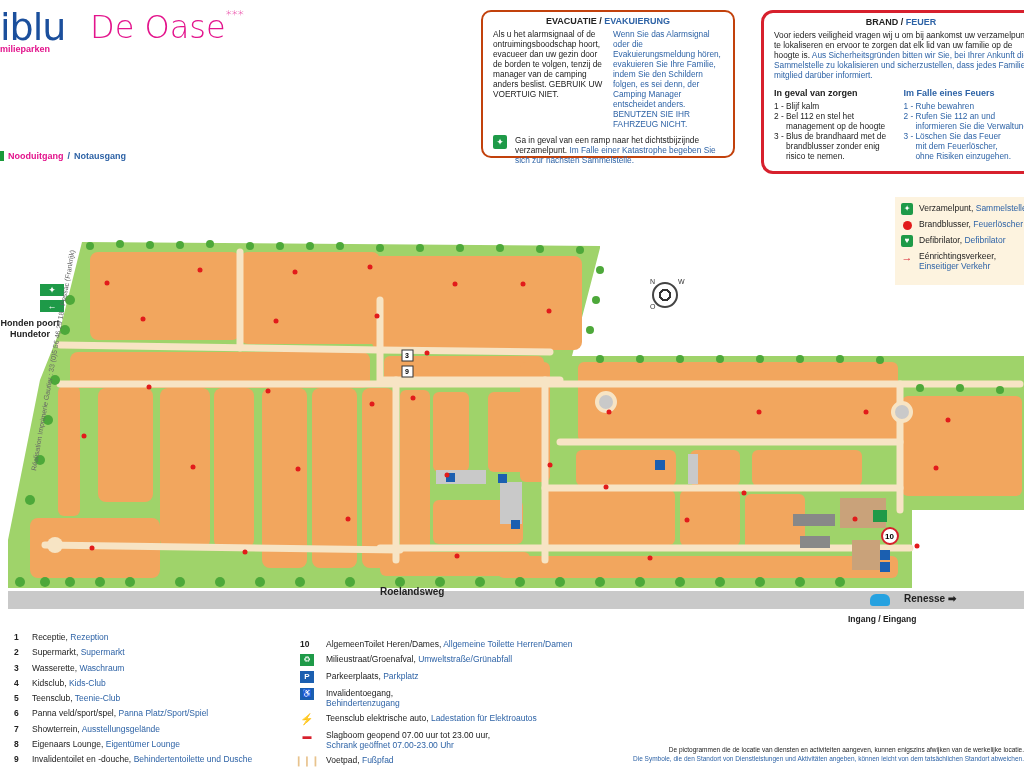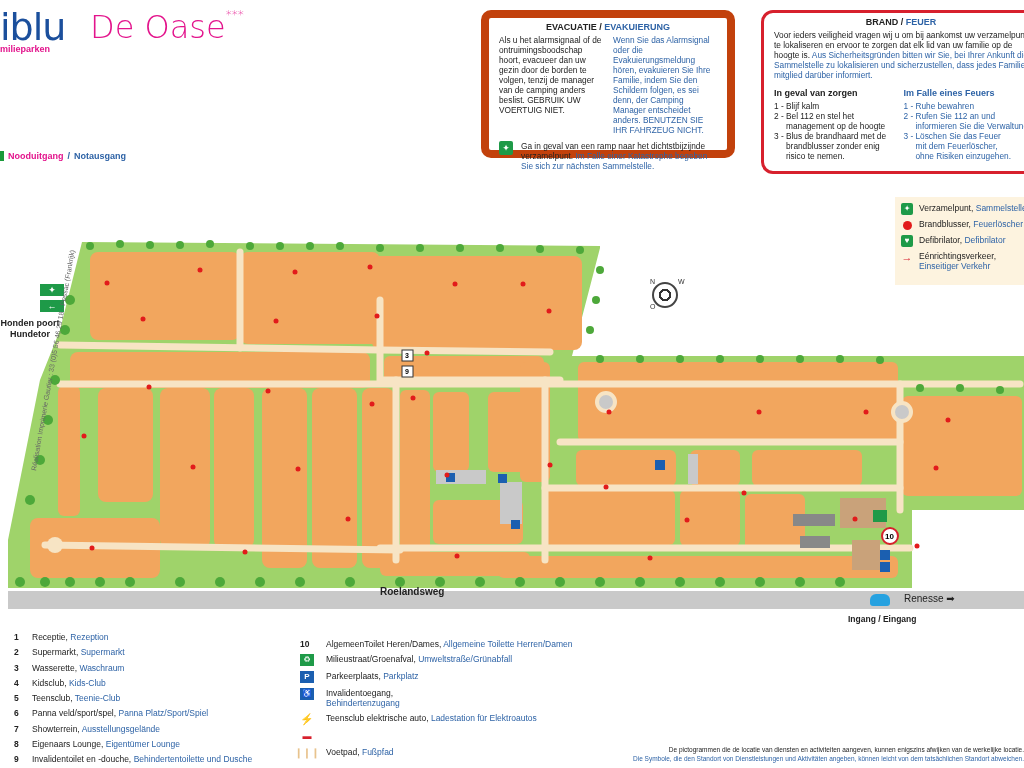--- a/index.html
+++ b/index.html
@@ -10,21 +10,21 @@
   .logo-main { font-family: "DejaVu Sans", sans-serif; font-weight: normal; font-size: 38px; color: #1b4f9c; letter-spacing: -1px; line-height: 38px; }
   .logo-sub { font-size: 9px; font-weight: bold; color: #e3148c; margin-top: -2px; }
   .park-title { position: absolute; left: 90px; top: 8px; font-size: 32px; color: #e3148c; font-family: "DejaVu Sans", sans-serif; font-weight: 300; }
   .park-stars { font-size: 12px; vertical-align: top; color: #e3148c; }
 
   .exit-legend { position: absolute; left: 0; top: 151px; font-size: 9px; font-weight: bold; display: flex; align-items: center; gap: 4px; }
   .exit-legend .sq { width: 4px; height: 10px; background: #1a9a3a; }
   .nl { color: #e3148c; }
   .de { color: #2e63a6; }
 
-  .evac-box { position: absolute; left: 481px; top: 10px; width: 254px; height: 148px; border: 8px solid #c2410c; border-radius: 10px; padding: 4px 10px; font-size: 8.3px; line-height: 10px; }
+  .evac-box { position: absolute; left: 481px; top: 10px; width: 254px; height: 148px; border: 2px solid #c2410c; border-radius: 10px; padding: 4px 10px; font-size: 8.3px; line-height: 10px; }
   .box-title { text-align: center; font-weight: bold; font-size: 9px; margin-bottom: 3px; }
   .evac-cols { display: flex; gap: 10px; }
   .evac-cols > div { flex: 1; }
   .evac-cols .de { color: #2e63a6; }
   .evac-foot { display: flex; gap: 8px; margin-top: 6px; align-items: flex-start; }
   .green-ico { width: 14px; height: 14px; background: #1e9a48; border-radius: 2px; flex: none; display: flex; align-items: center; justify-content: center; color: #fff; font-size: 9px; }
 
   .fire-box { position: absolute; left: 761px; top: 10px; width: 280px; height: 164px; border: 3px solid #d7202d; border-radius: 12px; padding: 4px 10px; font-size: 8.3px; line-height: 10px; overflow: hidden; }
   .fire-intro { white-space: nowrap; }
   .fire-cols { display: flex; gap: 12px; margin-top: 8px; }
@@ -43,21 +43,21 @@
   .hunden { position: absolute; left: 0; top: 318px; font-size: 9px; font-weight: bold; text-align: center; width: 60px; line-height: 11px; }
   .hunden-icons { position: absolute; left: 40px; top: 284px; display: flex; flex-direction: column; gap: 4px; }
   .hunden-icons span { width: 24px; height: 12px; background: #1e9a48; display: block; color: #fff; font-size: 9px; line-height: 12px; text-align: center; }
   .printer { position: absolute; left: 30px; top: 470px; transform-origin: left top; transform: rotate(-80deg); font-size: 7px; color: #666; white-space: nowrap; }
 
   .compass { position: absolute; left: 652px; top: 282px; width: 26px; height: 26px; border: 2px solid #444; border-radius: 50%; background: radial-gradient(circle, #fff 25%, #333 26%, #333 40%, #fff 41%); }
   .compass-n { position: absolute; font-size: 7px; color: #333; }
 
   .road { position: absolute; left: 8px; top: 591px; width: 1016px; height: 18px; background: #c9c9c9; }
   .road-name { position: absolute; left: 380px; top: 586px; font-size: 10px; font-weight: bold; color: #222; }
-  .road-dest { position: absolute; left: 904px; top: 593px; font-size: 10px; font-weight: normal; color: #222; }
+  .road-dest { position: absolute; left: 904px; top: 593px; font-size: 10px; font-weight: bold; color: #222; }
   .car-icon { position: absolute; left: 870px; top: 594px; width: 20px; height: 12px; background: #27a2e0; border-radius: 6px 6px 3px 3px; }
   .entrance { position: absolute; left: 848px; top: 614px; font-size: 8.5px; font-weight: bold; }
 
   .svgmap { position: absolute; left: 0; top: 236px; }
 
   .legend-left { position: absolute; left: 14px; top: 630px; font-size: 8.5px; line-height: 15.3px; }
   .legend-left .row, .legend-mid .row { display: flex; gap: 8px; white-space: nowrap; }
   .legend-left .num { width: 10px; font-weight: bold; }
   .legend-mid { position: absolute; left: 300px; top: 639px; font-size: 8.5px; line-height: 10px; }
   .legend-mid .row { margin-bottom: 5px; align-items: flex-start; }
@@ -412,20 +412,21 @@
   <div class="row">
       <span class="mid-ico wheel">♿</span>
       <span><span>Invalidentoegang,</span><br><span class="de">Behindertenzugang</span></span>
     </div>
   <div class="row">
       <span class="mid-ico ev">⚡</span>
       <span><span>Teensclub elektrische auto,</span> <span class="de">Ladestation für Elektroautos</span></span>
     </div>
   <div class="row">
       <span class="mid-ico barrier">▬</span>
+      <span><span>Slagboom geopend 07.00 uur tot 23.00 uur,</span><br><span class="de">Schrank geöffnet 07.00-23.00 Uhr</span></span>
     </div>
   <div class="row">
       <span class="mid-ico path">❙❙❙</span>
       <span><span>Voetpad,</span> <span class="de">Fußpfad</span></span>
     </div>
 </div>
 
 <div class="disclaimer">
   <div>De pictogrammen die de locatie van diensten en activiteiten aangeven, kunnen enigszins afwijken van de werkelijke locatie.</div>
   <div class="de">Die Symbole, die den Standort von Dienstleistungen und Aktivitäten angeben, können leicht von dem tatsächlichen Standort abweichen.</div>

